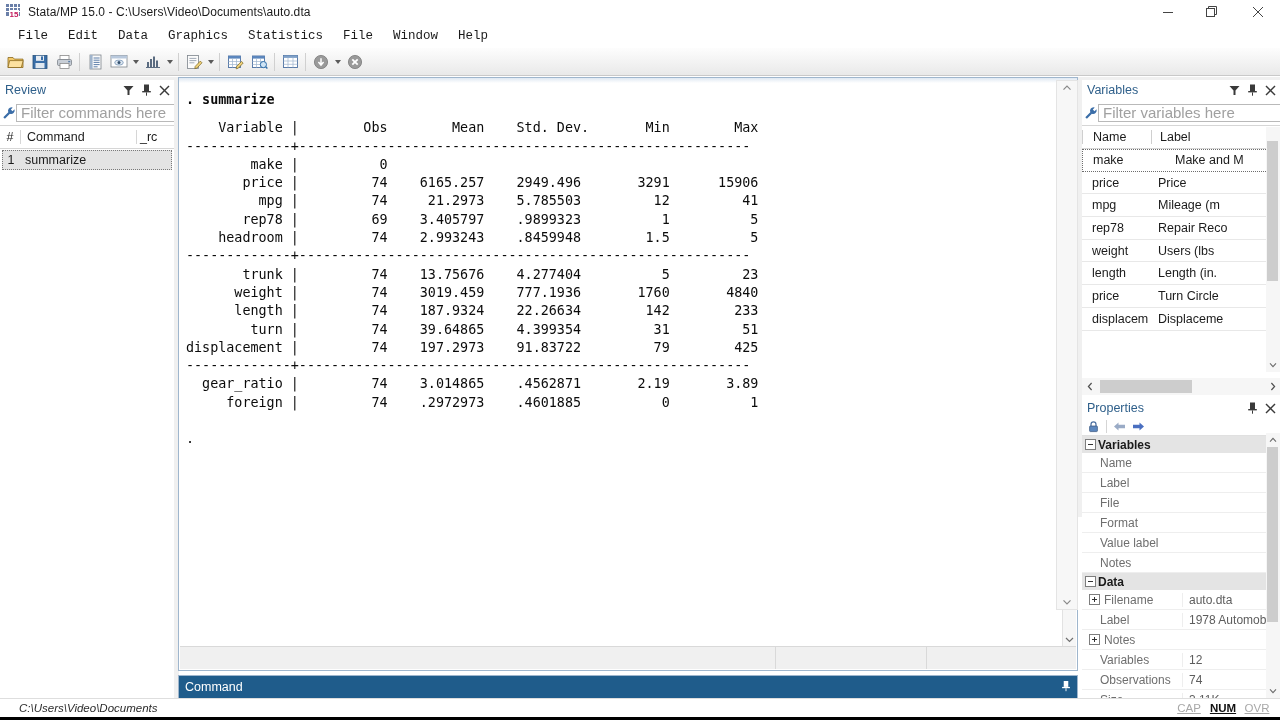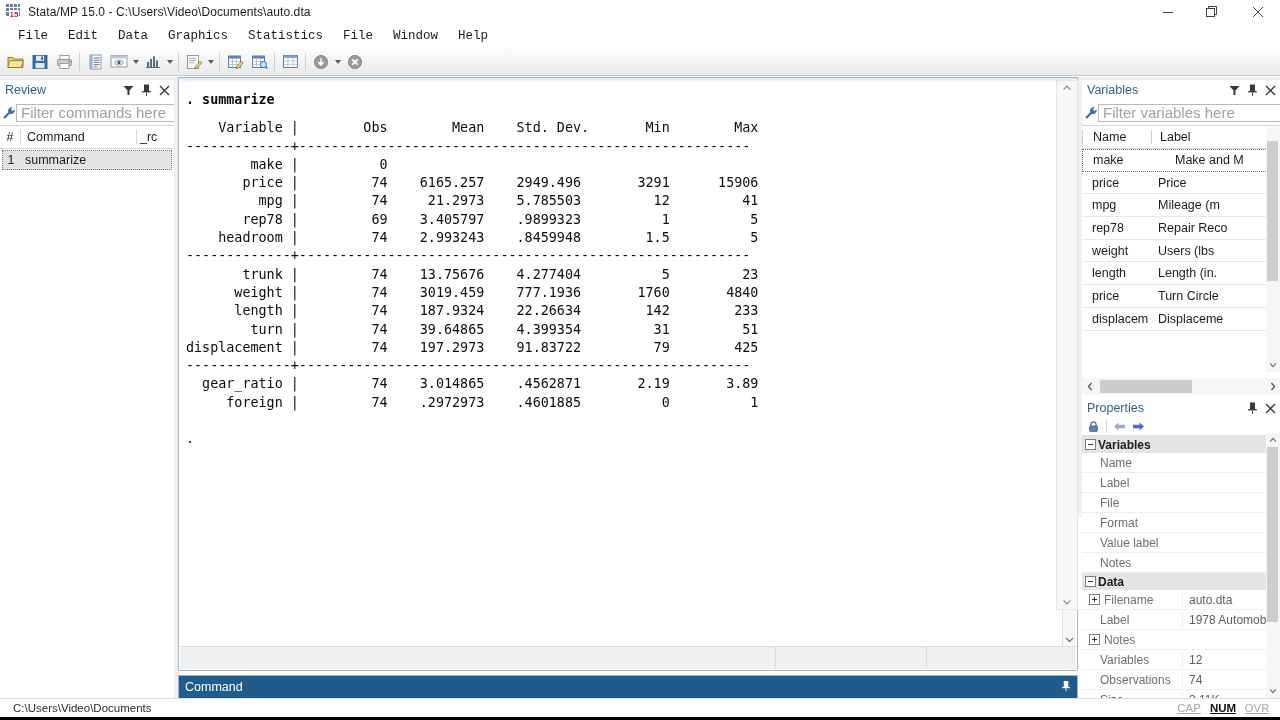--- a/index.html
+++ b/index.html
@@ -299,21 +299,21 @@
   .prop-vscroll .thumb {
     position: absolute; left: 1px; top: 14px; width: 11px; height: 175px; background: #cdcdcd;
   }
 
   
   .statusbar {
     position: absolute; left: 0; top: 698px; width: 1280px; height: 18px;
     background: #ffffff; border-top: 1px solid #dedede;
     display: flex; align-items: center; font-size: 11.5px; color: #2b2b2b;
   }
-  .sb-path { padding-left: 13px; flex: 0 0 auto; }
+  .sb-path { padding-left: 19px; flex: 0 0 auto; font-style: italic; }
   .sb-spacer { flex: 1 1 auto; }
   .sb-ind { width: 34px; text-align: center; text-decoration: underline; }
   .sb-ind.on { font-weight: bold; color: #111; }
   .sb-ind.off { color: #a8a8a8; }
   .bottom-black {
     position: absolute; left: 0; top: 717px; width: 1280px; height: 3px; background: #000000;
   }
 </style>
 </head>
 <body>

